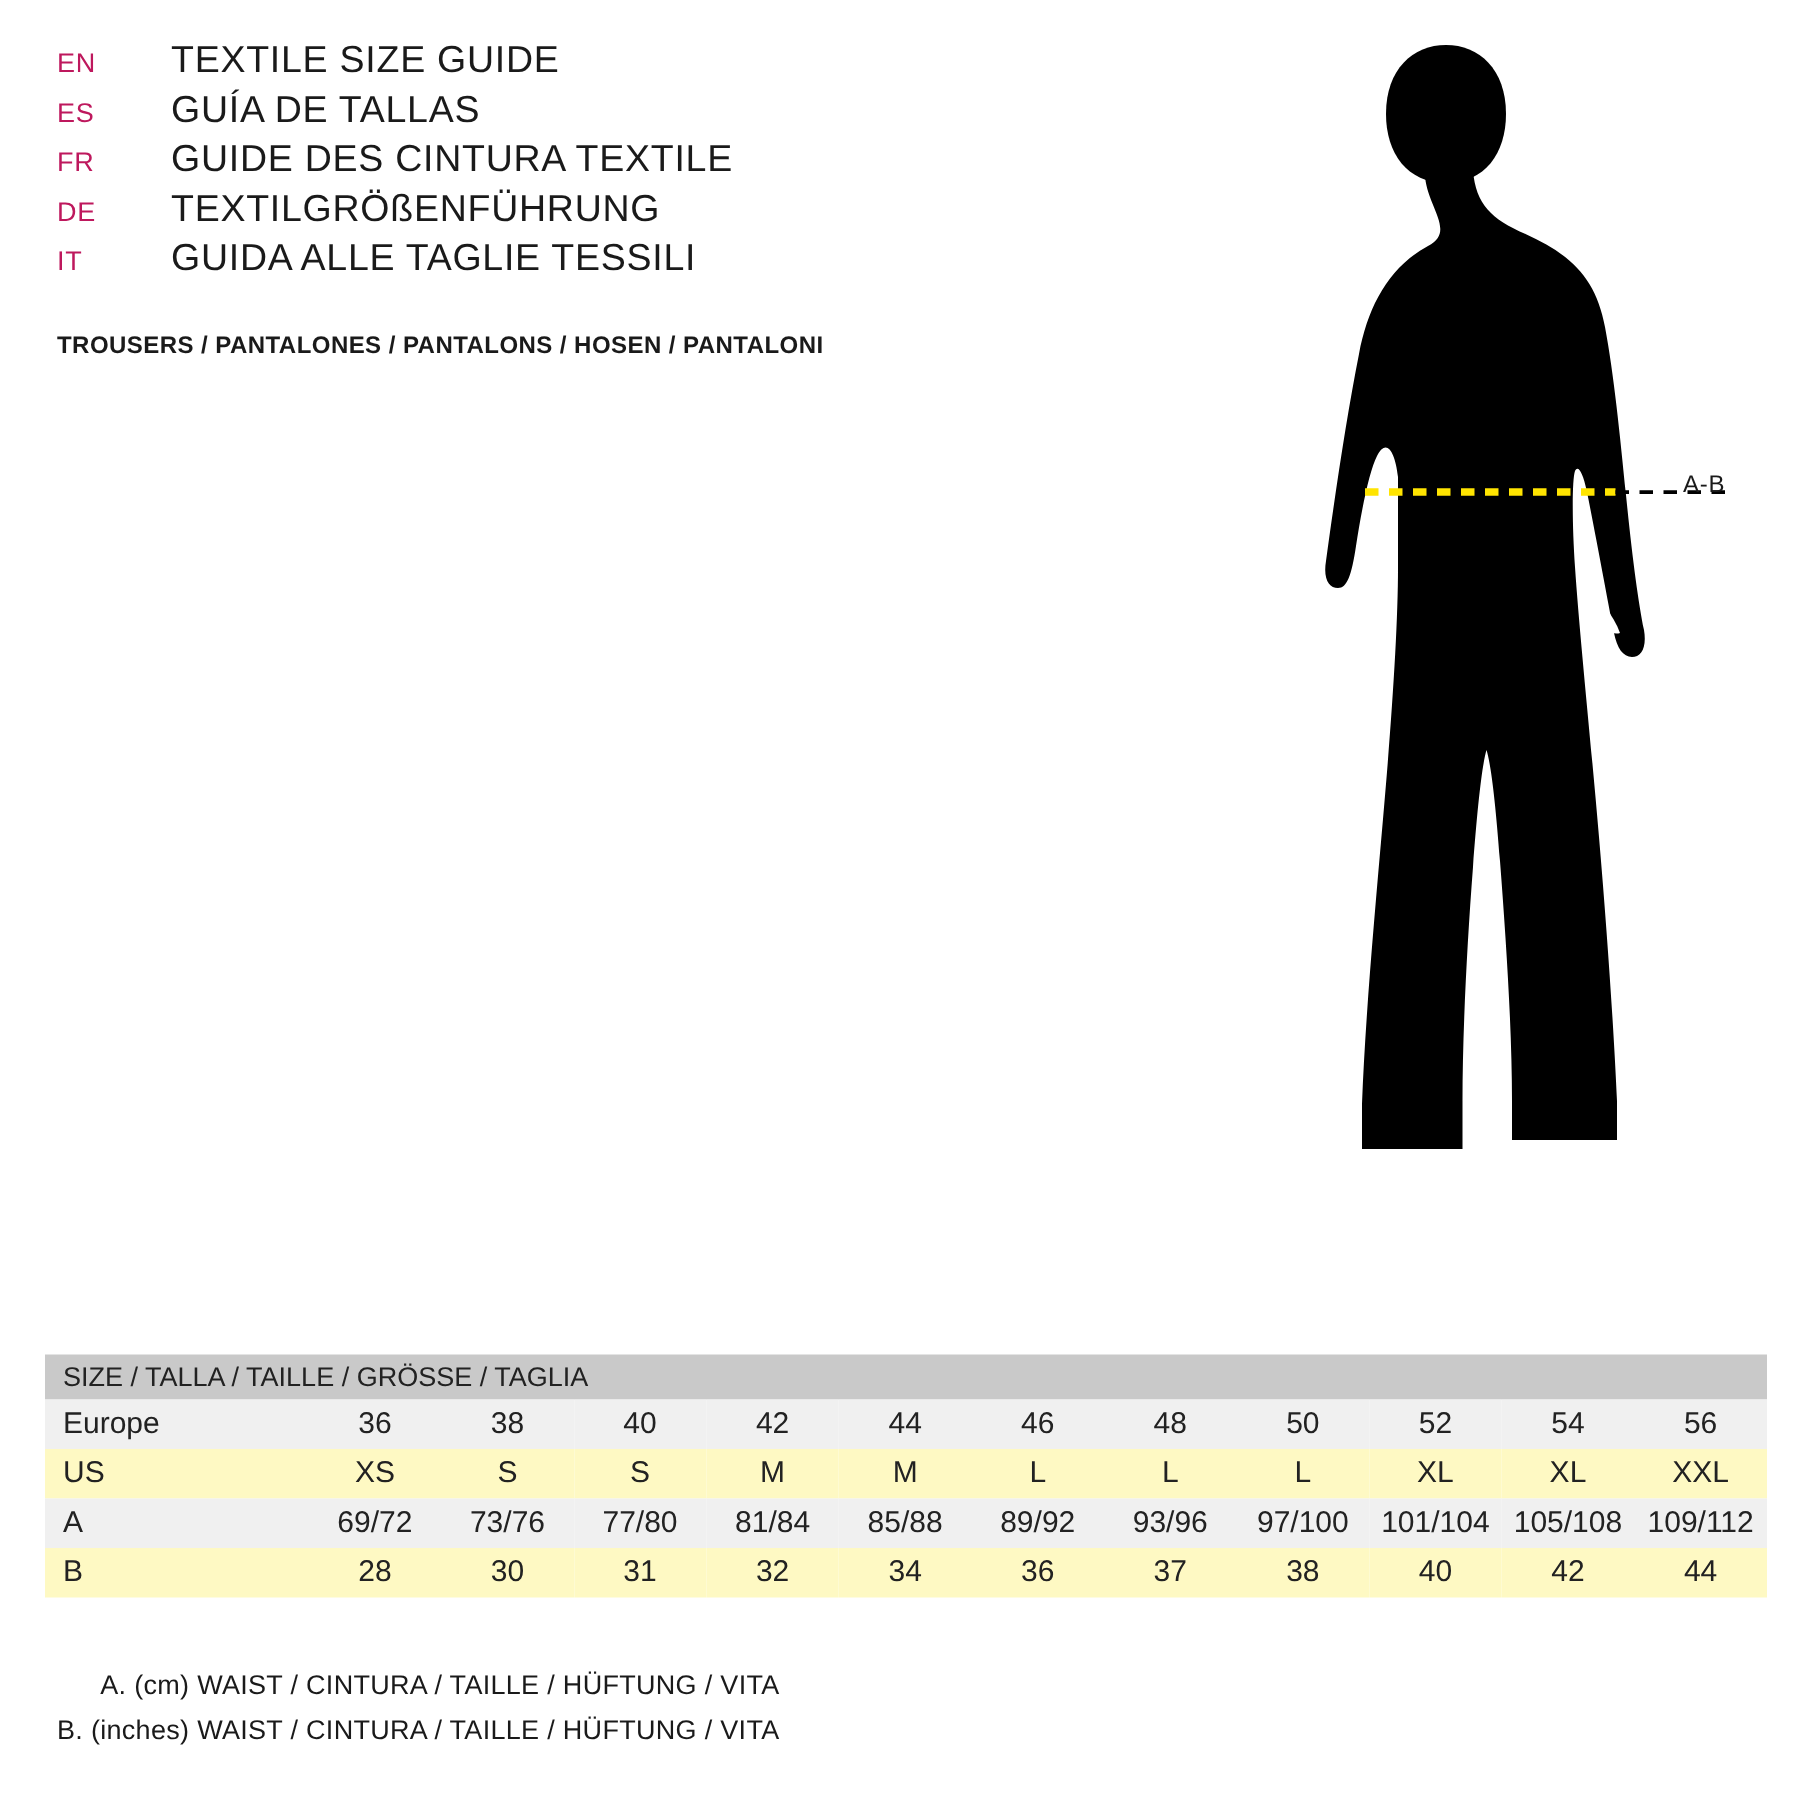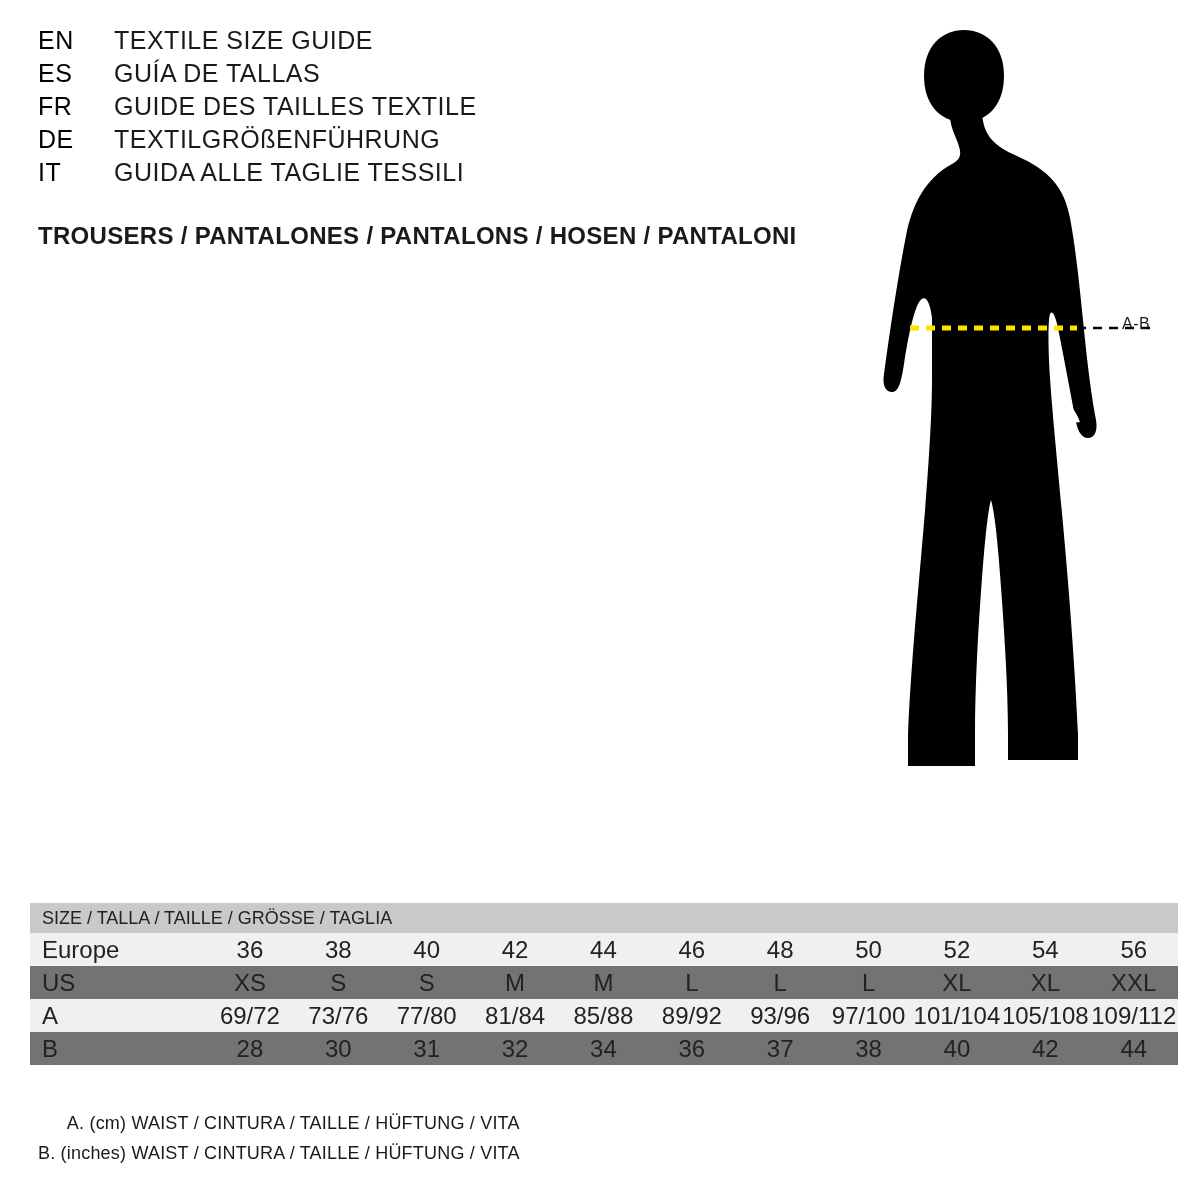--- a/index.html
+++ b/index.html
@@ -29,35 +29,35 @@
     top: 26px;
     width: 760px;
   }
   .title-row {
     display: flex;
     align-items: baseline;
     height: 33px;
   }
   .title-lang {
     width: 76px;
-    font-size: 25px;
+    font-size: 18px;
     letter-spacing: 0.5px;
-    color: #000000;
+    color: #be185d;
   }
   .title-text {
     font-size: 25px;
     letter-spacing: 0.5px;
     color: #1a1a1a;
     white-space: nowrap;
   }
   .garment-line {
     position: absolute;
     left: 38px;
     top: 222px;
-    font-size: 24px;
+    font-size: 16px;
     font-weight: bold;
     letter-spacing: 0.3px;
     color: #1a1a1a;
     white-space: nowrap;
   }
 
   
   .figure-wrap {
     position: absolute;
     left: 812px;
@@ -92,42 +92,42 @@
   
   .size-table {
     position: absolute;
     left: 30px;
     top: 903px;
     width: 1148px;
     border-collapse: collapse;
     table-layout: fixed;
   }
   .size-table th, .size-table td {
-    font-size: 24px;
+    font-size: 20px;
     font-weight: normal;
     color: #222;
     height: 33px;
     padding: 0;
     text-align: center;
     vertical-align: middle;
   }
   .size-table .rowhead {
     text-align: left;
     padding-left: 12px;
     width: 175px;
   }
   .row-header th {
     background: #c9c9c9;
     text-align: left;
     padding-left: 12px;
     height: 30px;
     font-size: 18px;
   }
   .row-light td { background: #f0f0f0; }
-  .row-lighter td { background: #737373; }
+  .row-lighter td { background: #fef9c3; }
 
   
   .footnotes {
     position: absolute;
     left: 38px;
     top: 1108px;
     text-align: right;
   }
   .footnote {
     font-size: 18px;
@@ -146,21 +146,21 @@
     <div class="title-row">
       <span class="title-lang">EN</span>
       <span class="title-text">TEXTILE SIZE GUIDE</span>
     </div>
     <div class="title-row">
       <span class="title-lang">ES</span>
       <span class="title-text">GUÍA DE TALLAS</span>
     </div>
     <div class="title-row">
       <span class="title-lang">FR</span>
-      <span class="title-text">GUIDE DES TAILLES TEXTILE</span>
+      <span class="title-text">GUIDE DES CINTURA TEXTILE</span>
     </div>
     <div class="title-row">
       <span class="title-lang">DE</span>
       <span class="title-text">TEXTILGRÖßENFÜHRUNG</span>
     </div>
     <div class="title-row">
       <span class="title-lang">IT</span>
       <span class="title-text">GUIDA ALLE TAGLIE TESSILI</span>
     </div>
   </div>

